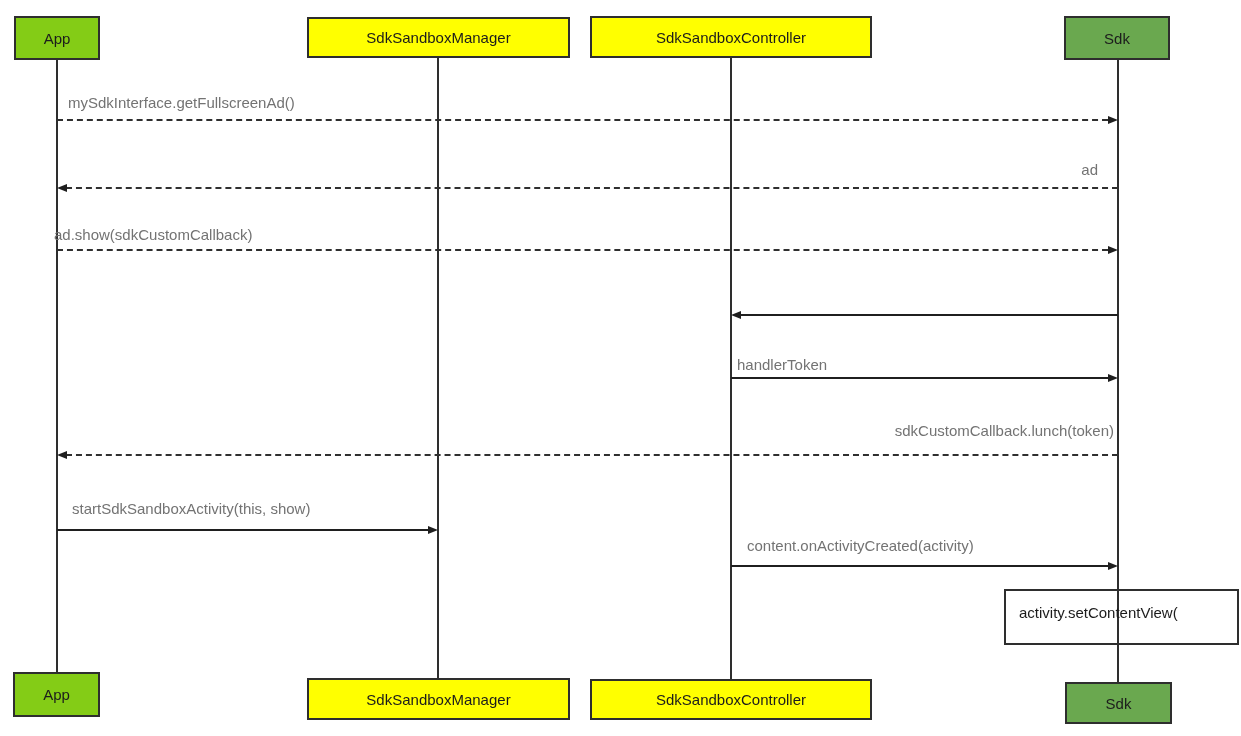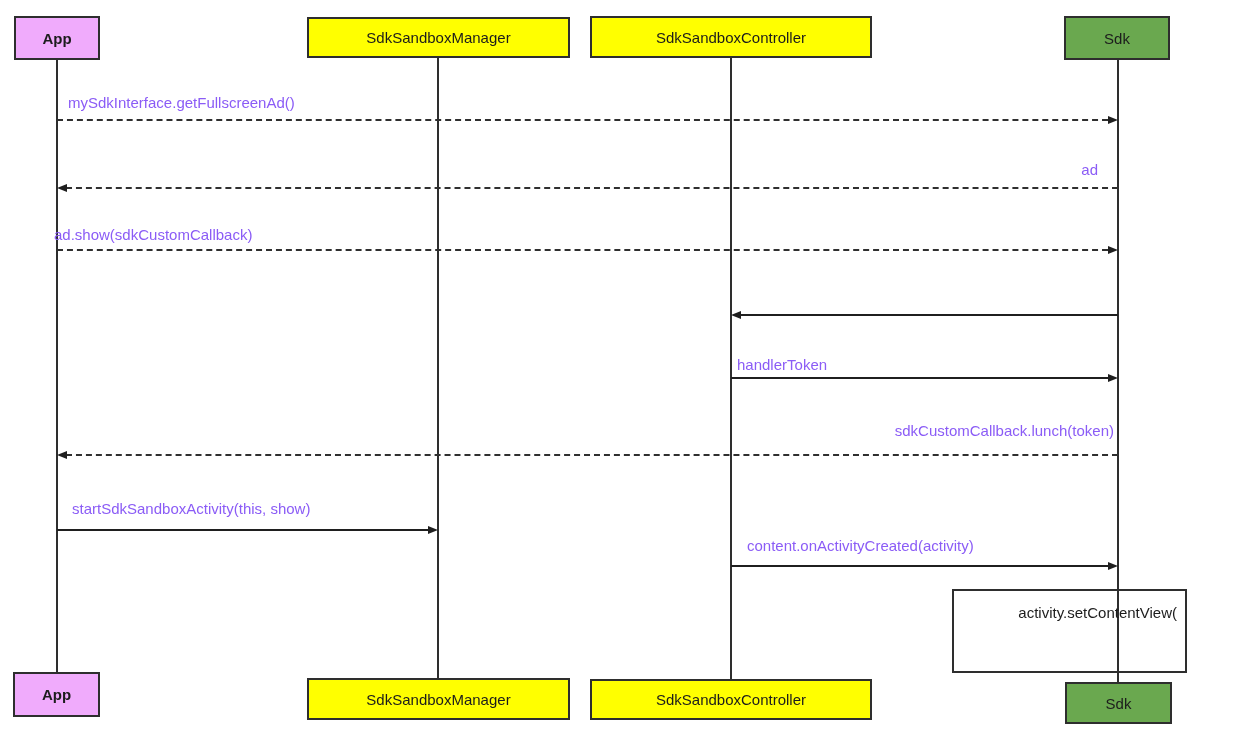--- a/index.html
+++ b/index.html
@@ -11,33 +11,33 @@
     color:#1c1c1c;
     overflow:hidden;
   }
   .actor{
     position:absolute;
     display:flex;align-items:center;justify-content:center;
     border:2px solid #2e2e2e;
     font-size:15px;
     box-sizing:border-box;
   }
-  .fill-pink{background:#f0abfc;font-weight:bold;}
+  .fill-pink{background:#84cc16;}
   .fill-yellow{background:#ffff00;}
   .fill-green{background:#6aa84f;}
   .lifeline{
     position:absolute;
     width:2px;
     background:#2e2e2e;
   }
   .msg-label{
     position:absolute;
     font-size:15px;
     white-space:nowrap;
-    color:#8b5cf6;
+    color:#737373;
   }
   .msg-line{
     position:absolute;
     height:0;
     box-sizing:border-box;
   }
   .line-dashed{border-top:2px dashed #2f2f2f;}
   .line-solid{border-top:2px solid #1f1f1f;}
   .arrowhead{
     position:absolute;
@@ -104,21 +104,21 @@
   <div class="arrowhead head-left" style="left:57px;top:451px;"></div>
 
   <div class="msg-label" style="left:72px;top:500px;">startSdkSandboxActivity(this, show)</div>
   <div class="msg-line line-solid" style="left:57px;top:529px;width:371px;"></div>
   <div class="arrowhead head-right" style="left:428px;top:526px;"></div>
 
   <div class="msg-label" style="left:747px;top:537px;">content.onActivityCreated(activity)</div>
   <div class="msg-line line-solid" style="left:731px;top:565px;width:378px;"></div>
   <div class="arrowhead head-right" style="left:1108px;top:562px;"></div>
 
-  <div class="note" style="left:952px;top:589px;width:235px;height:84px;text-align:right;">
+  <div class="note" style="left:1004px;top:589px;width:235px;height:56px;">
     <div>activity.setContentView(</div>
   </div>
 
   <div class="actor fill-pink" style="left:13px;top:672px;width:87px;height:45px;">
       <span>App</span>
     </div>
   <div class="actor fill-yellow" style="left:307px;top:678px;width:263px;height:42px;">
       <span>SdkSandboxManager</span>
     </div>
   <div class="actor fill-yellow" style="left:590px;top:679px;width:282px;height:41px;">

